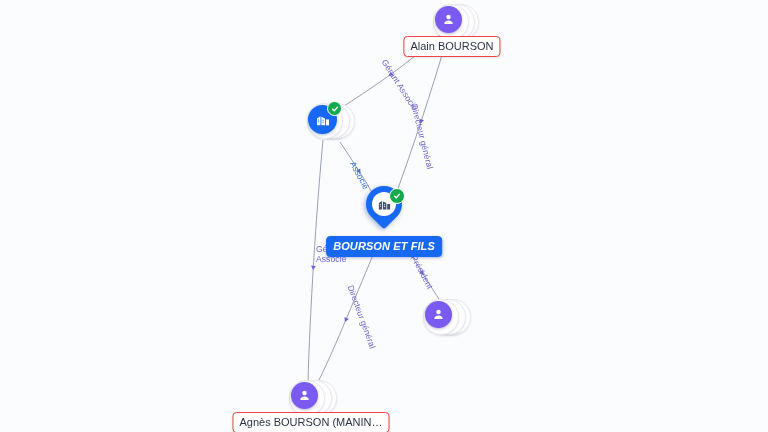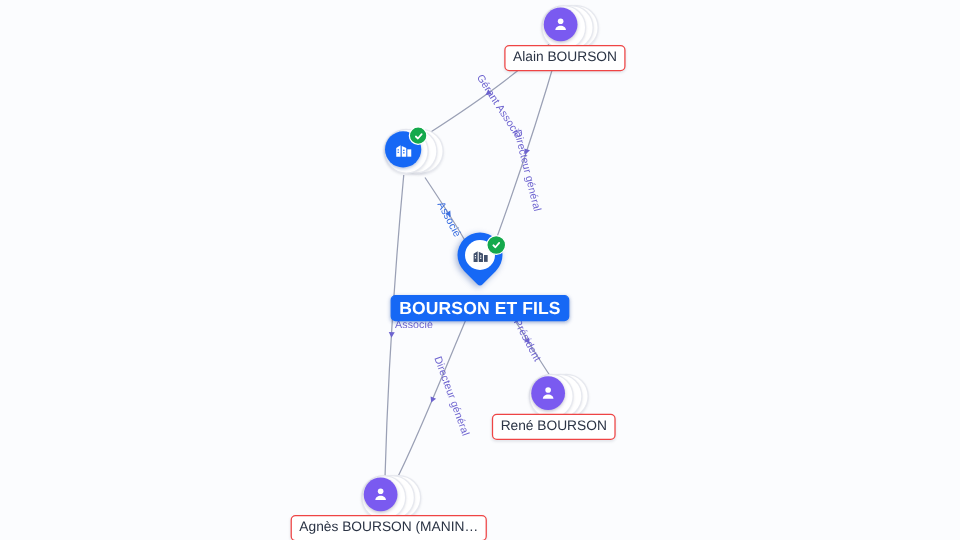--- a/index.html
+++ b/index.html
@@ -135,23 +135,24 @@
     border: 1px solid #ef4444;
     border-radius: 4px;
     padding: 2px 6px 3px 6px;
     box-shadow: 0 1px 2px rgba(40,50,80,.10);
   }
   .node-label.selected {
     background: #1668f5;
     border-color: #1668f5;
     color: #ffffff;
     font-weight: 700;
-    font-size: 14px;
+    font-size: 11px;
     letter-spacing: .1px;
     box-shadow: 0 1px 3px rgba(20,60,150,.35);
+    font-style: italic;
   }
 
   
   .edge-label {
     position: absolute;
     white-space: nowrap;
     font-size: 8.5px;
     line-height: 9.5px;
     color: #6d63cf;
     transform-origin: 0 0;
@@ -265,21 +266,20 @@
       <div class="stack-card" style="left:7px; top:1px;"></div>
       <div class="stack-card" style="left:0px; top:1px;"></div>
       <div class="avatar-circle">
         <svg width="15" height="15" viewBox="0 0 24 24" fill="#ffffff">
           <circle cx="12" cy="8" r="3.6"></circle>
           <path d="M5.2 19.2c0-3.6 3.1-5.6 6.8-5.6s6.8 2 6.8 5.6z"></path>
         </svg>
       </div>
     </div>
   </div>
-  <div class="node-label" style="left:443px; top:331px;">René BOURSON</div>
 
   <div class="node" style="left:311px; top:398px;">
     <div class="node-wrap">
       <div class="stack-card" style="left:12px; top:1px;"></div>
       <div class="stack-card" style="left:7px; top:1px;"></div>
       <div class="stack-card" style="left:0px; top:1px;"></div>
       <div class="avatar-circle">
         <svg width="15" height="15" viewBox="0 0 24 24" fill="#ffffff">
           <circle cx="12" cy="8" r="3.6"></circle>
           <path d="M5.2 19.2c0-3.6 3.1-5.6 6.8-5.6s6.8 2 6.8 5.6z"></path>

